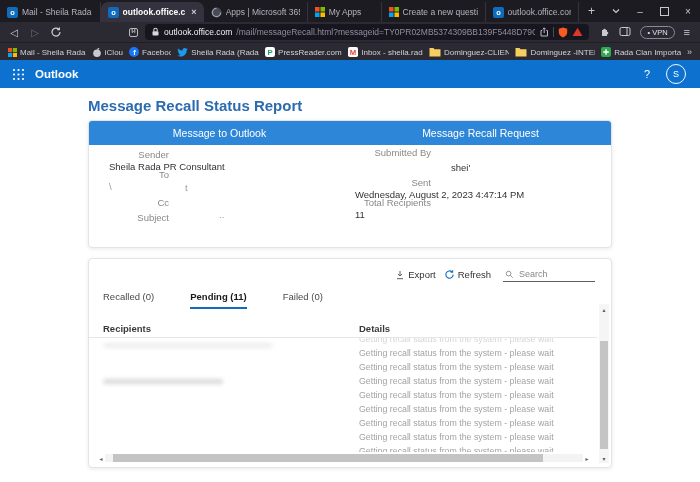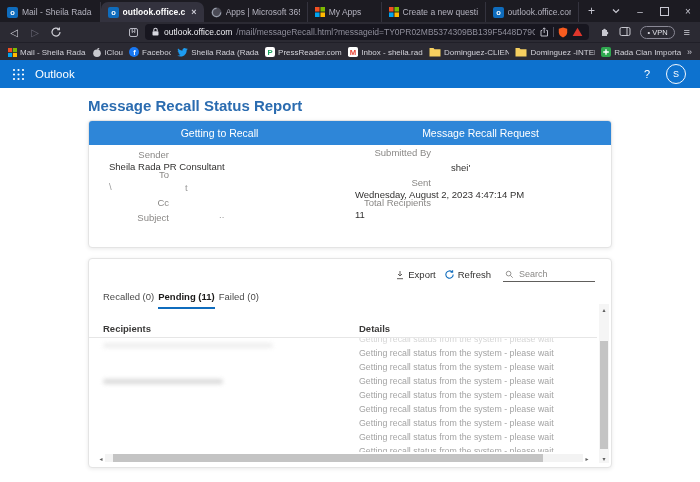--- a/index.html
+++ b/index.html
@@ -33,21 +33,21 @@
 
   .bookmarksbar{position:absolute;top:42px;left:0;right:0;height:18px;background:#2b2a33;border-top:1px solid #201f28;
        display:flex;align-items:center;padding:0 8px;gap:6px;font-size:8px;color:#d2d2da;}
   .bm{display:flex;align-items:center;gap:3px;min-width:0;flex-shrink:1;}
   .bm .blabel{overflow:hidden;white-space:nowrap;}
   .bm-caret{margin-left:auto;color:#c8c8d2;font-size:9px;flex-shrink:0;}
 
   
   .o-header{position:absolute;top:60px;left:0;right:0;height:28px;background:#0d72cf;display:flex;align-items:center;color:#fff;}
   .waffle{margin:0 10px 0 12px;}
-  .o-title{font-size:11.5px;font-weight:normal;}
+  .o-title{font-size:11.5px;font-weight:bold;}
   .o-right{margin-left:auto;display:flex;align-items:center;gap:16px;margin-right:14px;}
   .help-q{font-size:11px;}
   .avatar{width:18px;height:18px;border:1px solid rgba(255,255,255,.95);border-radius:50%;display:flex;align-items:center;justify-content:center;font-size:9px;}
 
   
   .page-title{position:absolute;top:97px;left:88px;font-size:15px;font-weight:bold;color:#2b6cb0;}
   .card{position:absolute;left:88px;width:524px;background:#fff;border:1px solid #e4e4e4;border-radius:4px;
         box-shadow:0 1px 4px rgba(0,0,0,.09);box-sizing:border-box;}
   .card1{top:120px;height:128px;}
   .card1-header{height:24px;background:#2e86d8;border-radius:3px 3px 0 0;display:flex;color:#fff;font-size:10.5px;}
@@ -59,21 +59,21 @@
   .w68{width:68px;} .w84{width:84px;}
   .faint{color:#9a9a9a;}
 
   .card2{top:258px;height:210px;}
   .toolbar2{position:absolute;top:8px;right:16px;display:flex;gap:8px;font-size:9.5px;color:#323130;}
   .toolbtn{display:flex;align-items:center;gap:3px;}
   .searchbox{display:flex;align-items:center;gap:3px;border-bottom:1px solid #605e5c;width:88px;padding:1px 2px;margin-left:4px;}
   .search-input{border:none;outline:none;font-size:9px;width:70px;color:#323130;background:transparent;font-family:inherit;}
   .search-input::placeholder{color:#8a8886;}
 
-  .tabs2{position:absolute;top:32px;left:14px;display:flex;gap:4px;font-size:9.5px;color:#4a4a4a;}
+  .tabs2{position:absolute;top:32px;left:14px;display:flex;gap:36px;font-size:9.5px;color:#4a4a4a;}
   .tab2{padding-bottom:5px;border-bottom:2px solid transparent;}
   .tab2.active{font-weight:bold;color:#1b1a19;border-bottom-color:#0f6cbd;}
 
   .thead{position:absolute;top:62px;left:0;right:14px;height:16px;font-size:9.5px;font-weight:bold;color:#3b3a39;border-bottom:1px solid #e6e6e6;}
   .th-r{position:absolute;left:14px;top:2px;} .th-d{position:absolute;left:270px;top:2px;}
   .tbody{position:absolute;top:79px;left:0;right:14px;height:114px;overflow:hidden;font-size:8.8px;color:#a3a3a3;}
   .trow{height:14px;position:relative;}
   .cell-r{position:absolute;left:14px;top:2px;} .cell-d{position:absolute;left:270px;top:2px;white-space:nowrap;}
   .trow.partial{height:8px;opacity:.45;filter:blur(.4px);}
   .trow.partial .cell-d{top:-4px;}
@@ -328,21 +328,21 @@
   <div class="o-right">
     <span class="help-q">?</span>
     <span class="avatar">S</span>
   </div>
 </div>
 
 <div class="page-title">Message Recall Status Report</div>
 
 <div class="card card1">
   <div class="card1-header">
-    <div>Getting to Recall</div>
+    <div>Message to Outlook</div>
     <div>Message Recall Request</div>
   </div>
   <div class="field" style="top:28px;left:12px">
     <span class="flabel w68">Sender</span>
     <span class="fvalue">Sheila Rada PR Consultant</span>
   </div>
   <div class="field" style="top:48px;left:12px">
     <span class="flabel w68">To</span>
     <span class="fvalue faint">\</span>
   </div>

